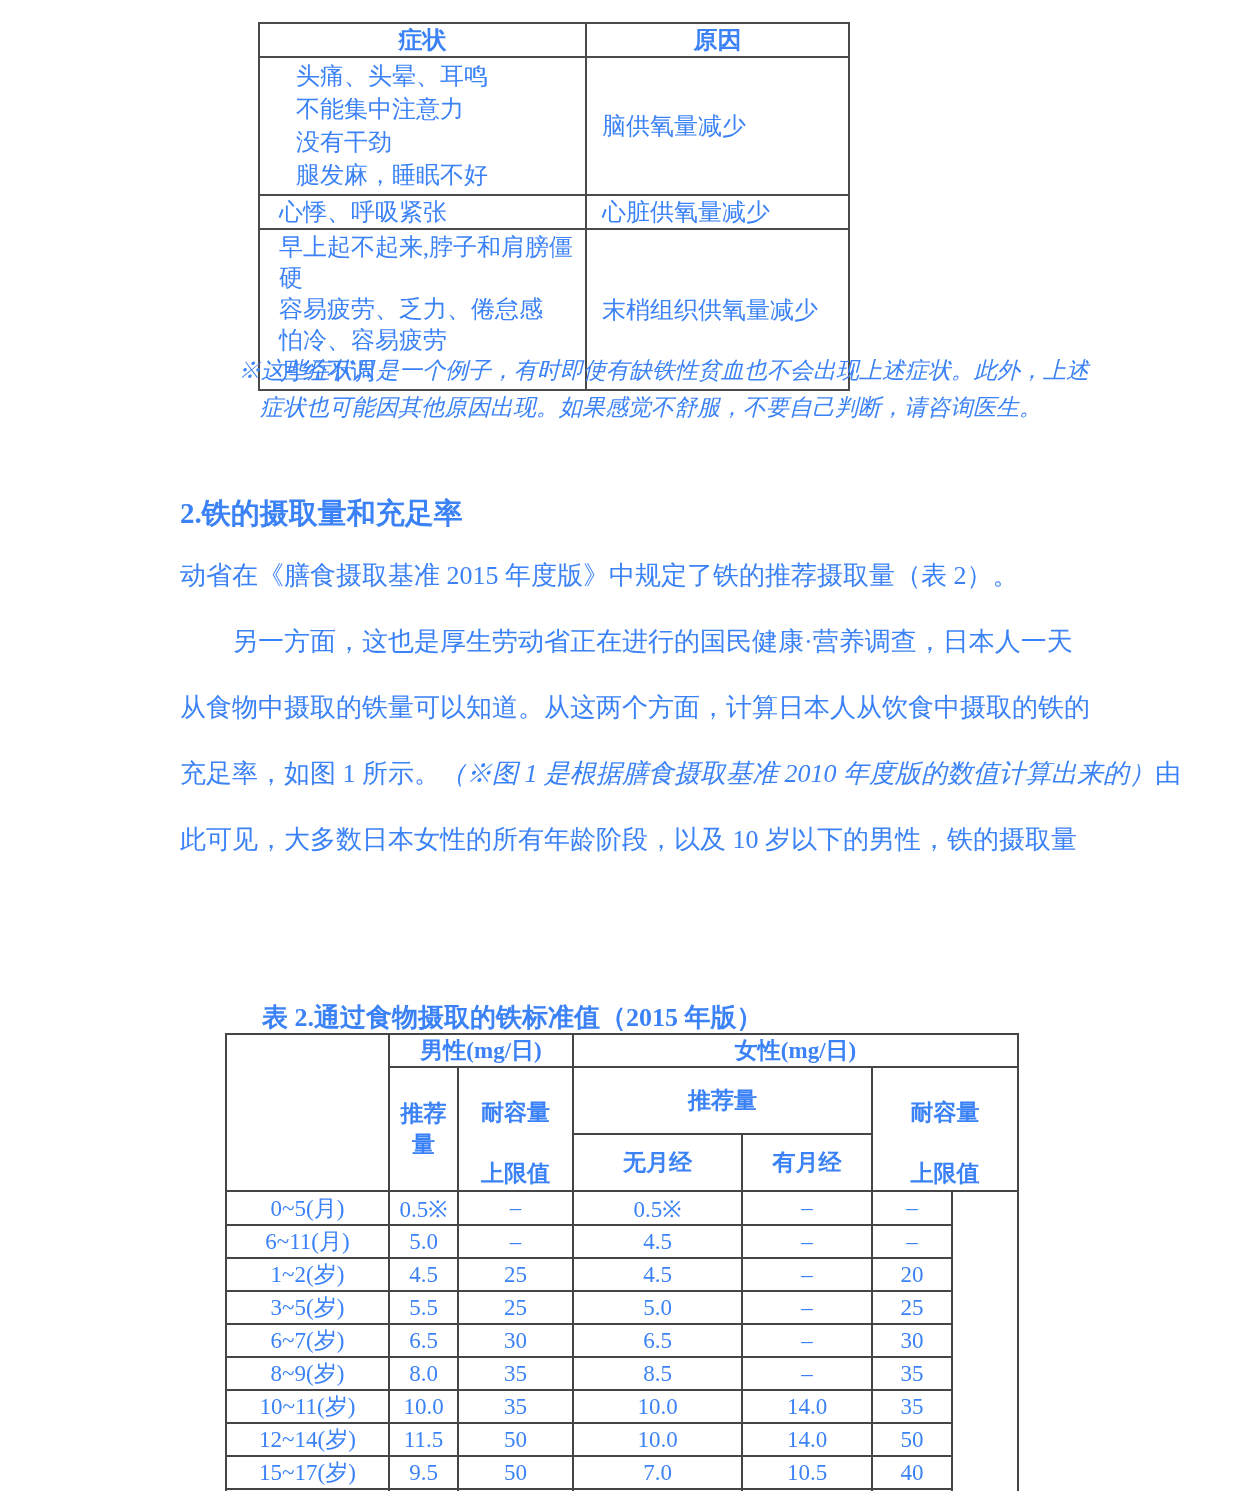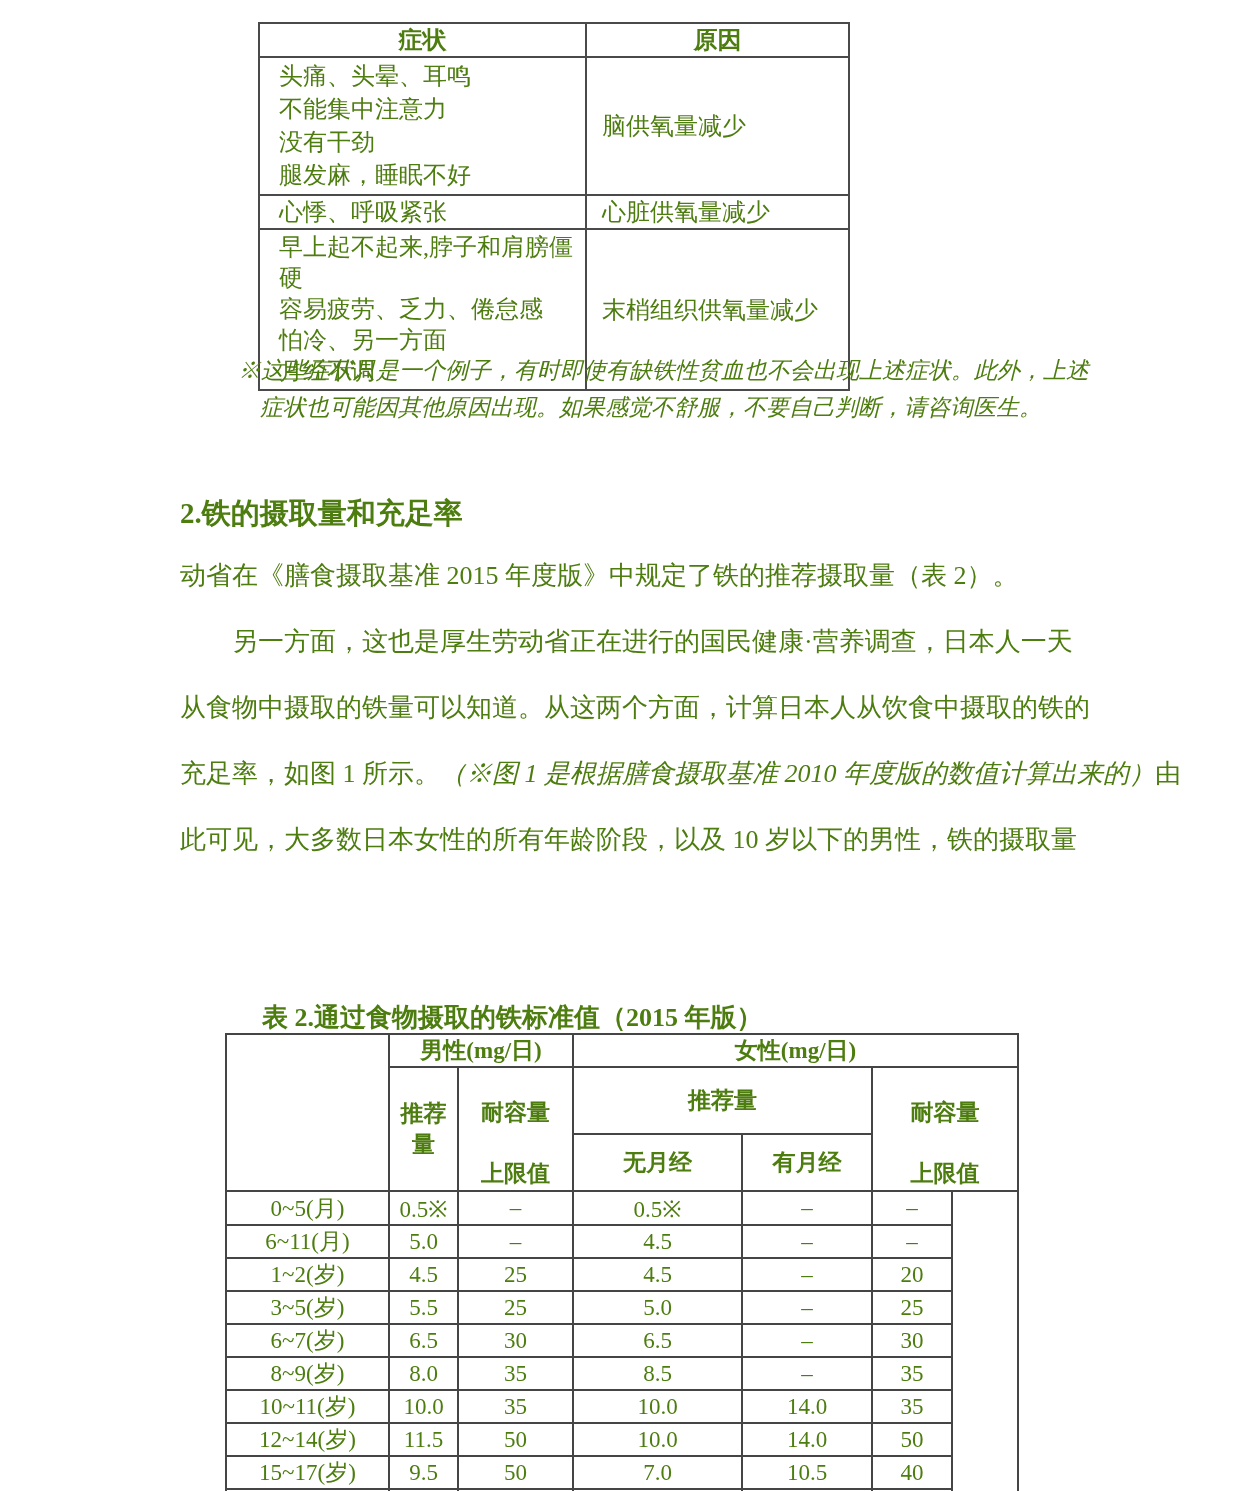--- a/index.html
+++ b/index.html
@@ -1,32 +1,32 @@
 <!DOCTYPE html>
 <html><head>
 <meta charset="utf-8">
 <style>
   * { margin:0; padding:0; box-sizing:border-box; }
   html,body { background:#ffffff; }
   .page {
     position:relative; width:1240px; height:1491px; background:#ffffff;
-    font-family:"Liberation Serif","DejaVu Serif",serif; color:#4d7c0f;
+    font-family:"Liberation Serif","DejaVu Serif",serif; color:#3b82f6;
     overflow:hidden;
   }
 
   
   #t1 { position:absolute; left:258px; top:22px; border-collapse:collapse; table-layout:fixed; }
   #t1 th, #t1 td { border:2px solid #4a4a4a; vertical-align:middle; }
   #t1 th { font-size:24px; font-weight:bold; text-align:center; }
   #t1 .hrow { height:31px; }
   #t1 .r1 { height:134px; }
   #t1 .r2 { height:30px; }
   #t1 .r3 { height:128px;border-radius:10px; }
   #t1 .sym { padding:2px 4px 2px 19px; font-size:24px; }
-  #t1 .r1 .sym div { line-height:33px; }
+  #t1 .r1 .sym div { line-height:33px;margin-left:17px; }
   #t1 .r3 .sym div { line-height:31px; }
   #t1 .sym.single div { line-height:28px; }
   #t1 .cause { padding-left:15px; font-size:24px; text-align:left; }
 
   
   .note { position:absolute; left:238px; top:352px; width:840px; font-style:italic; font-size:23px; }
   .note-line { line-height:37px; white-space:nowrap; }
   .note-line2 { padding-left:22px; }
 
   
@@ -78,21 +78,21 @@
     <tr class="r2">
       <td class="sym single">
         <div>心悸、呼吸紧张</div>
       </td>
       <td class="cause">心脏供氧量减少</td>
     </tr>
     <tr class="r3">
       <td class="sym">
         <div>早上起不起来,脖子和肩膀僵硬</div>
         <div>容易疲劳、乏力、倦怠感</div>
-        <div>怕冷、另一方面</div>
+        <div>怕冷、容易疲劳</div>
         <div>月经不调</div>
       </td>
       <td class="cause">末梢组织供氧量减少</td>
     </tr>
   </tbody>
     </table>
 
   <div class="note">
     <div class="note-line">※这些症状只是一个例子，有时即使有缺铁性贫血也不会出现上述症状。此外，上述</div>
     <div class="note-line note-line2">症状也可能因其他原因出现。如果感觉不舒服，不要自己判断，请咨询医生。</div>

